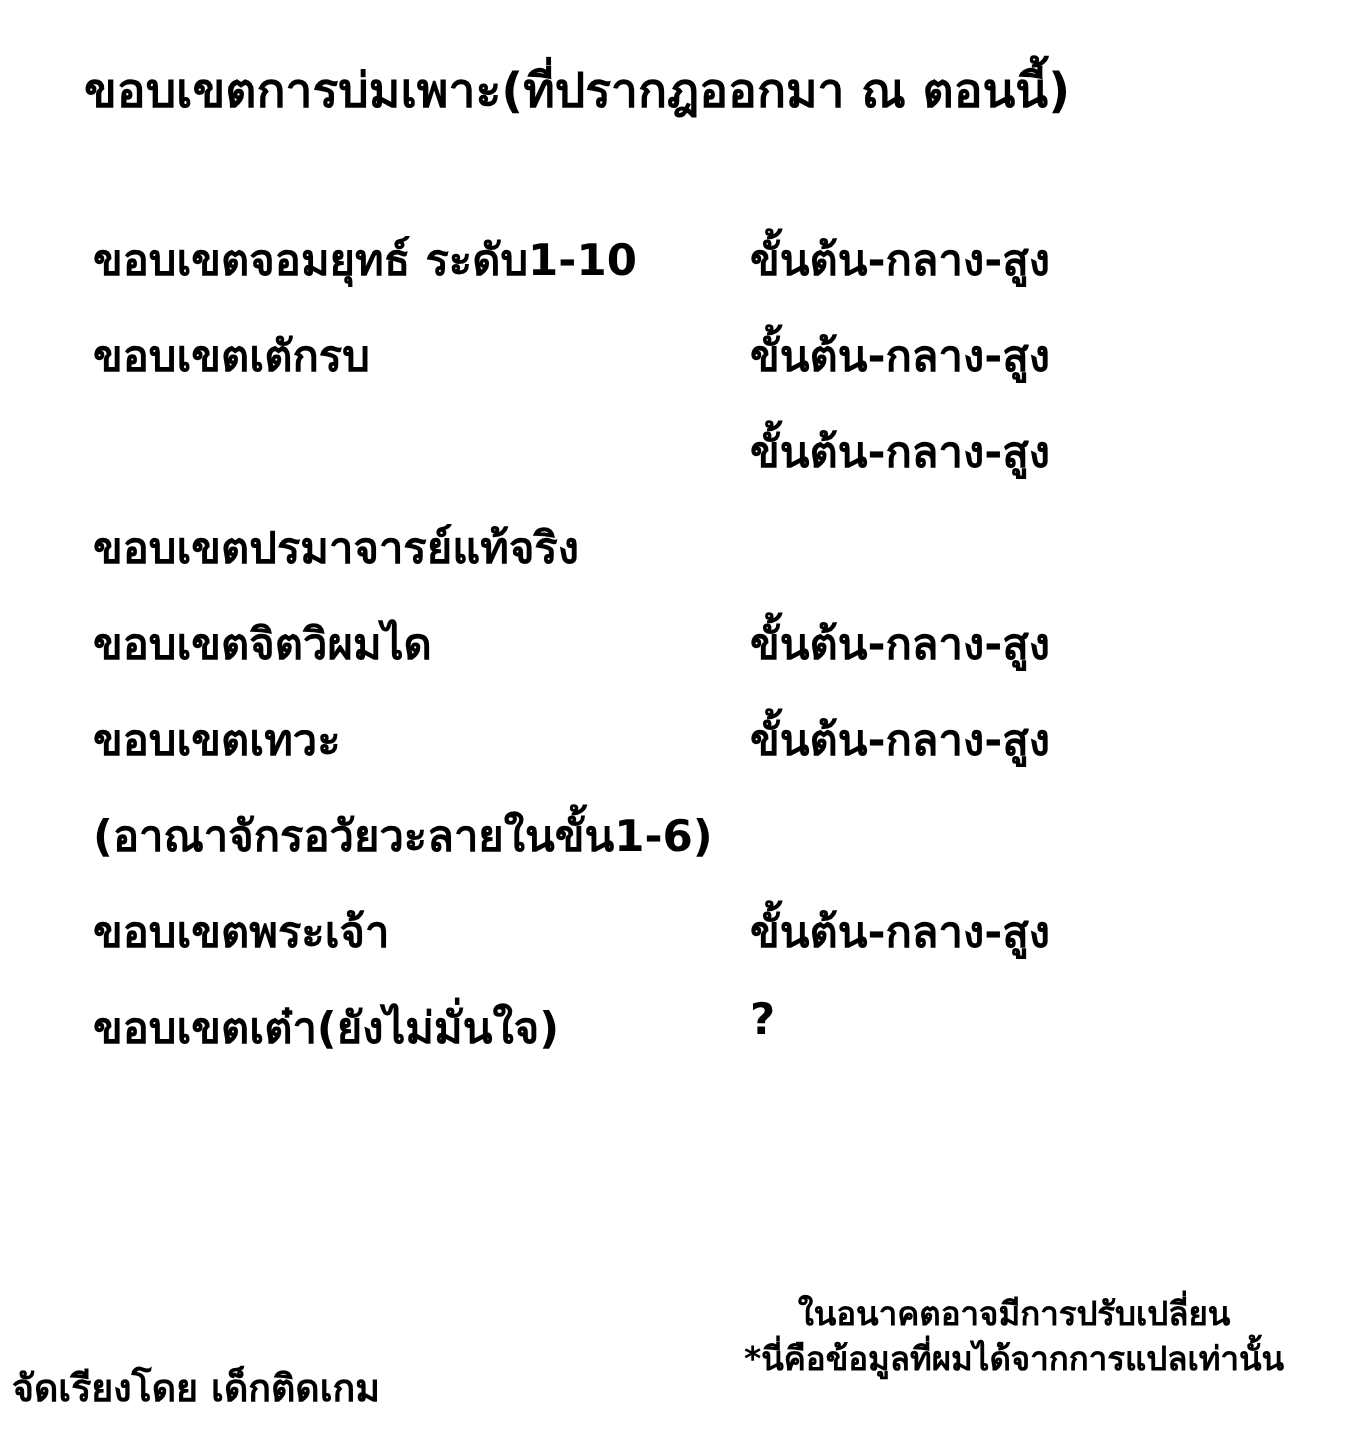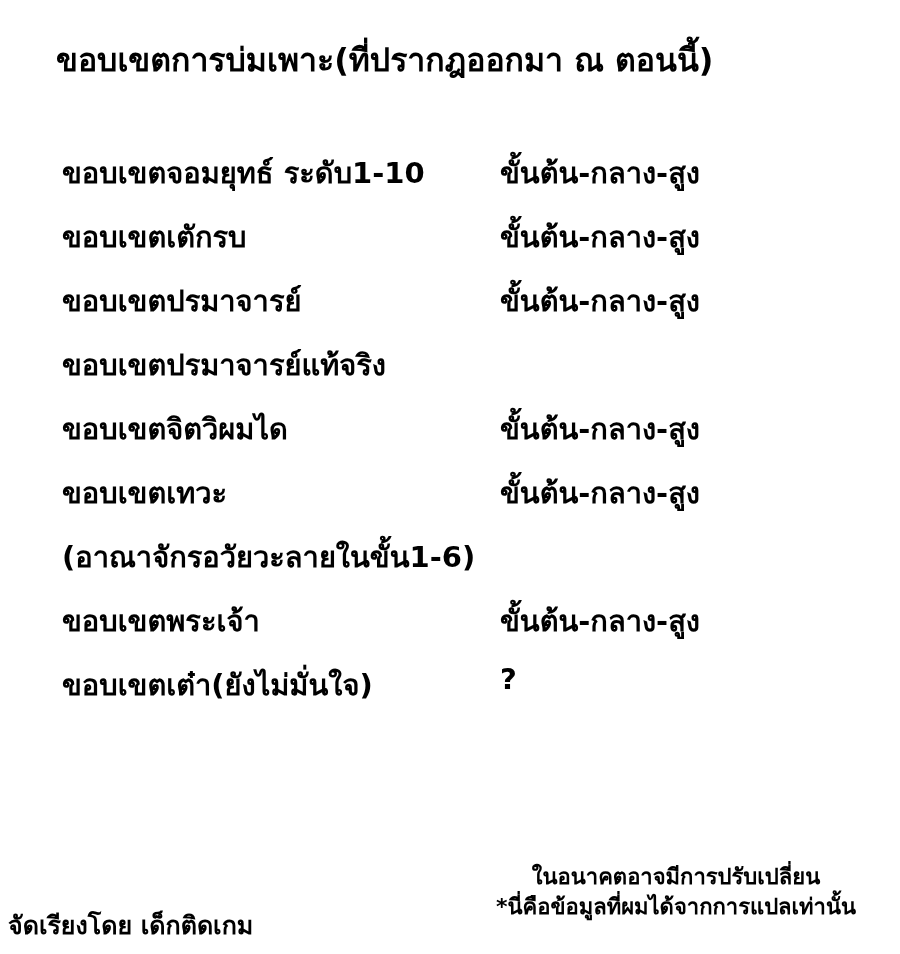--- a/index.html
+++ b/index.html
@@ -108,21 +108,20 @@
 
     <div class="row">
       <div class="row-inner">
         <span class="row-label">ขอบเขตเตักรบ</span>
         <span class="row-value" style="left: 438px;">ขั้นต้น-กลาง-สูง</span>
       </div>
     </div>
 
     <div class="row">
       <div class="row-inner">
-        <span class="row-label">ขอบเขตปรมาจารย์</span>
         <span class="row-value" style="left: 438px;">ขั้นต้น-กลาง-สูง</span>
       </div>
     </div>
 
     <div class="row">
       <div class="row-inner">
         <span class="row-label">ขอบเขตปรมาจารย์แท้จริง</span>
         <span class="row-value" style="left: 438px;"></span>
       </div>
     </div>

